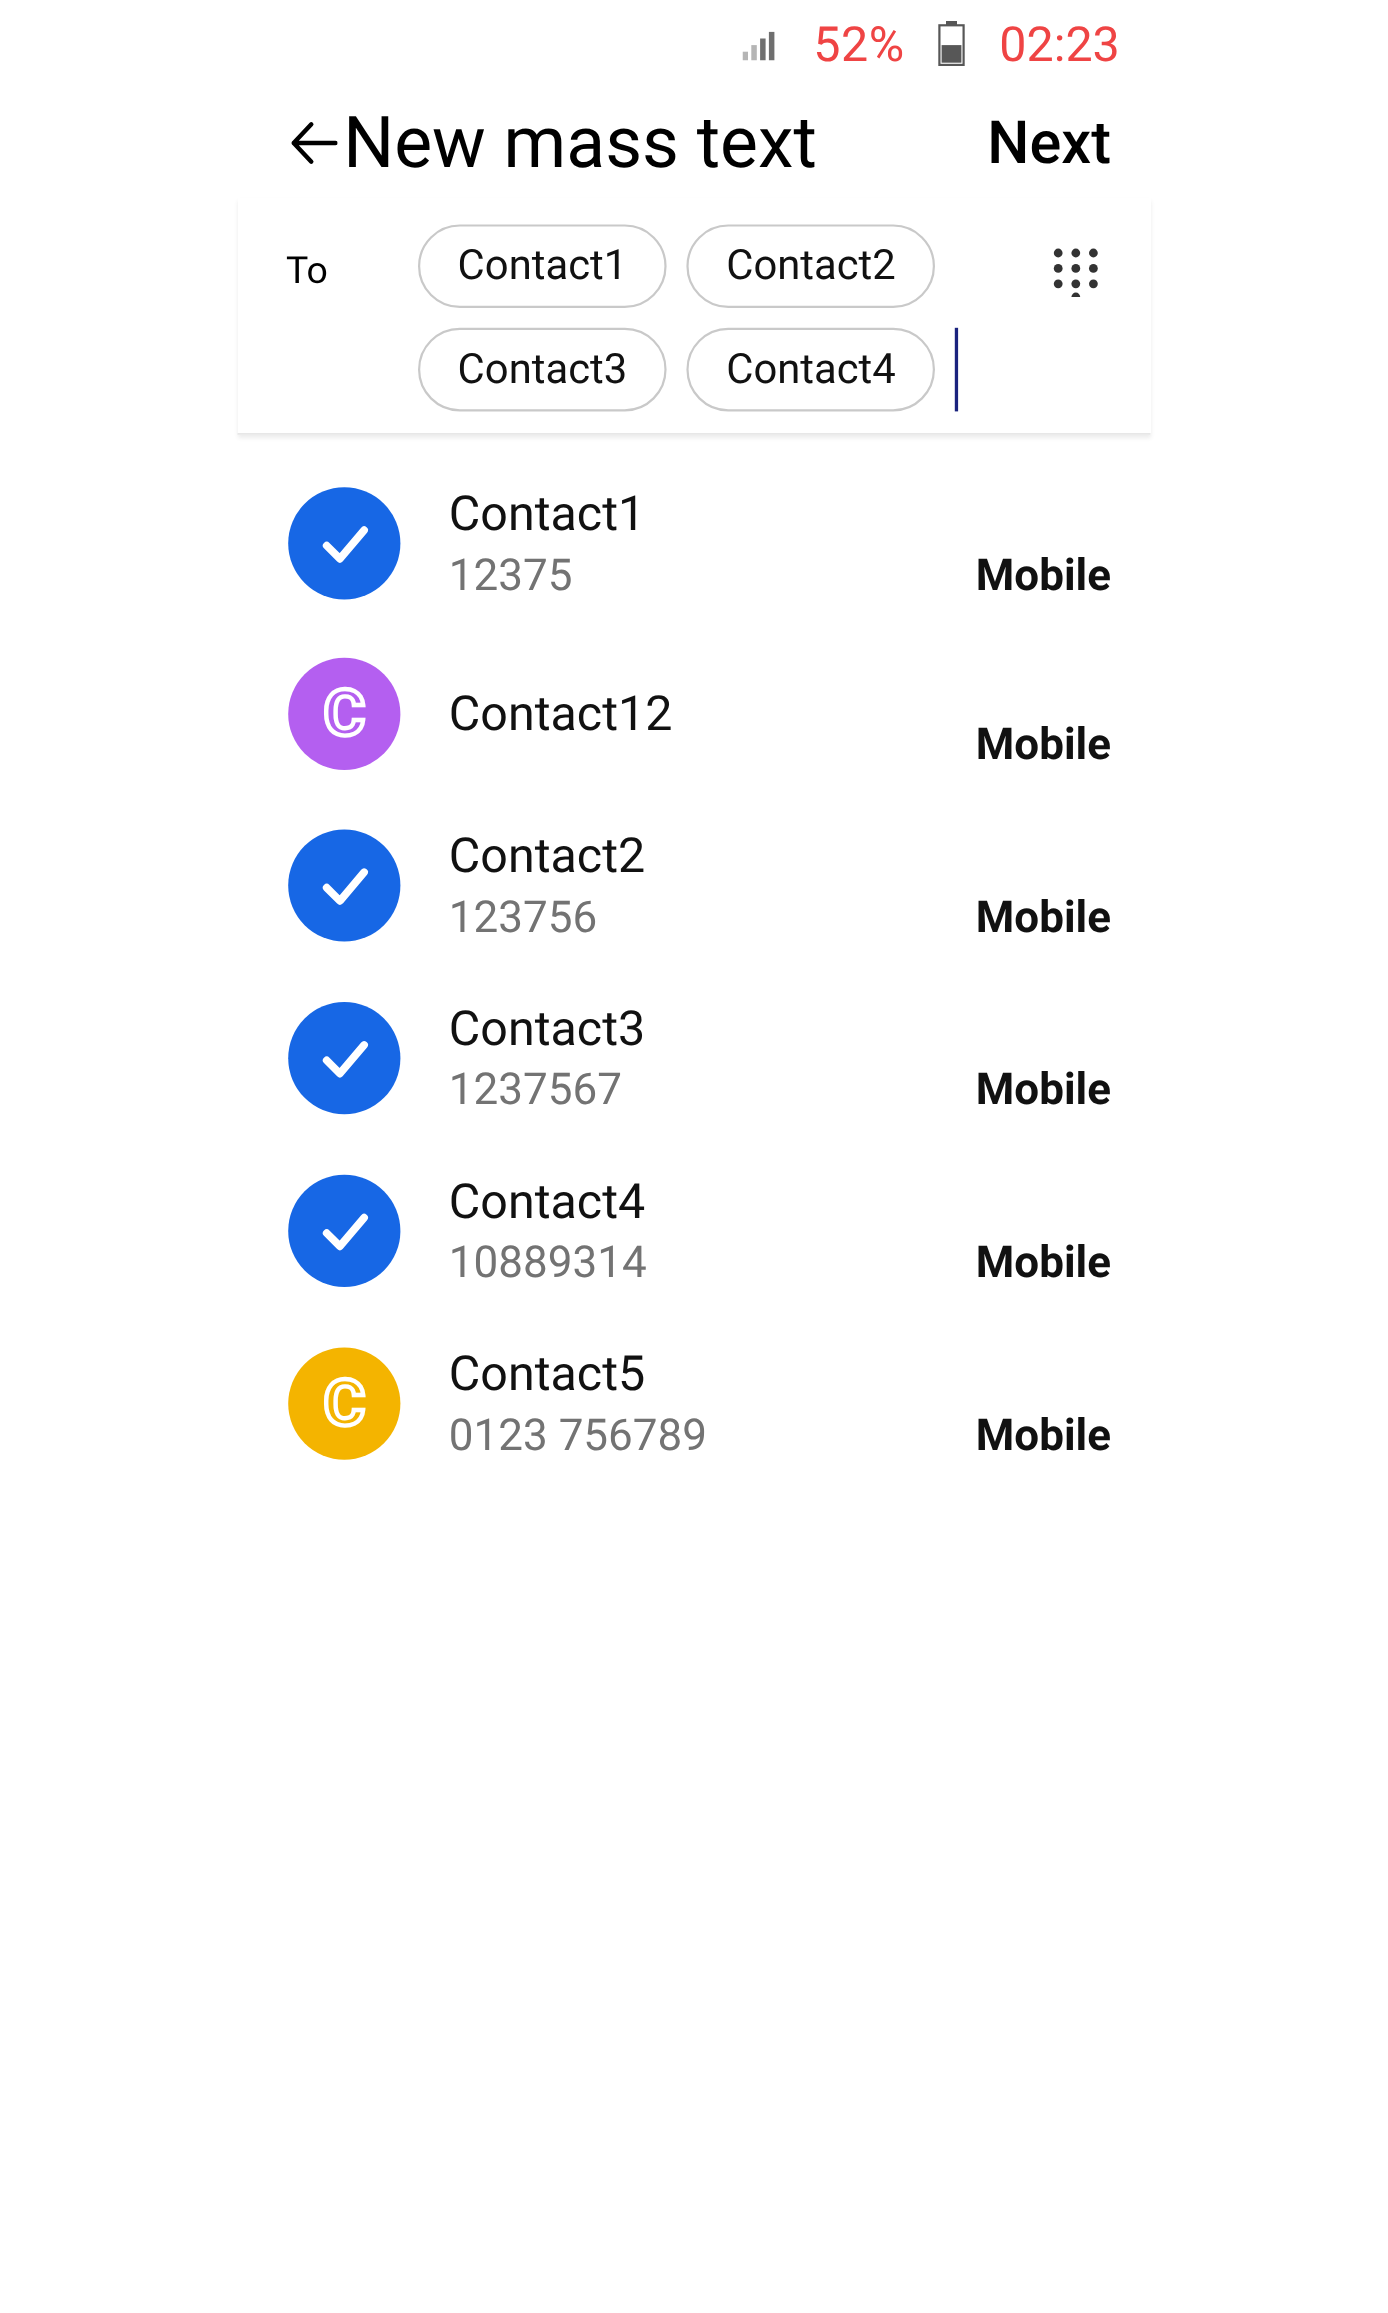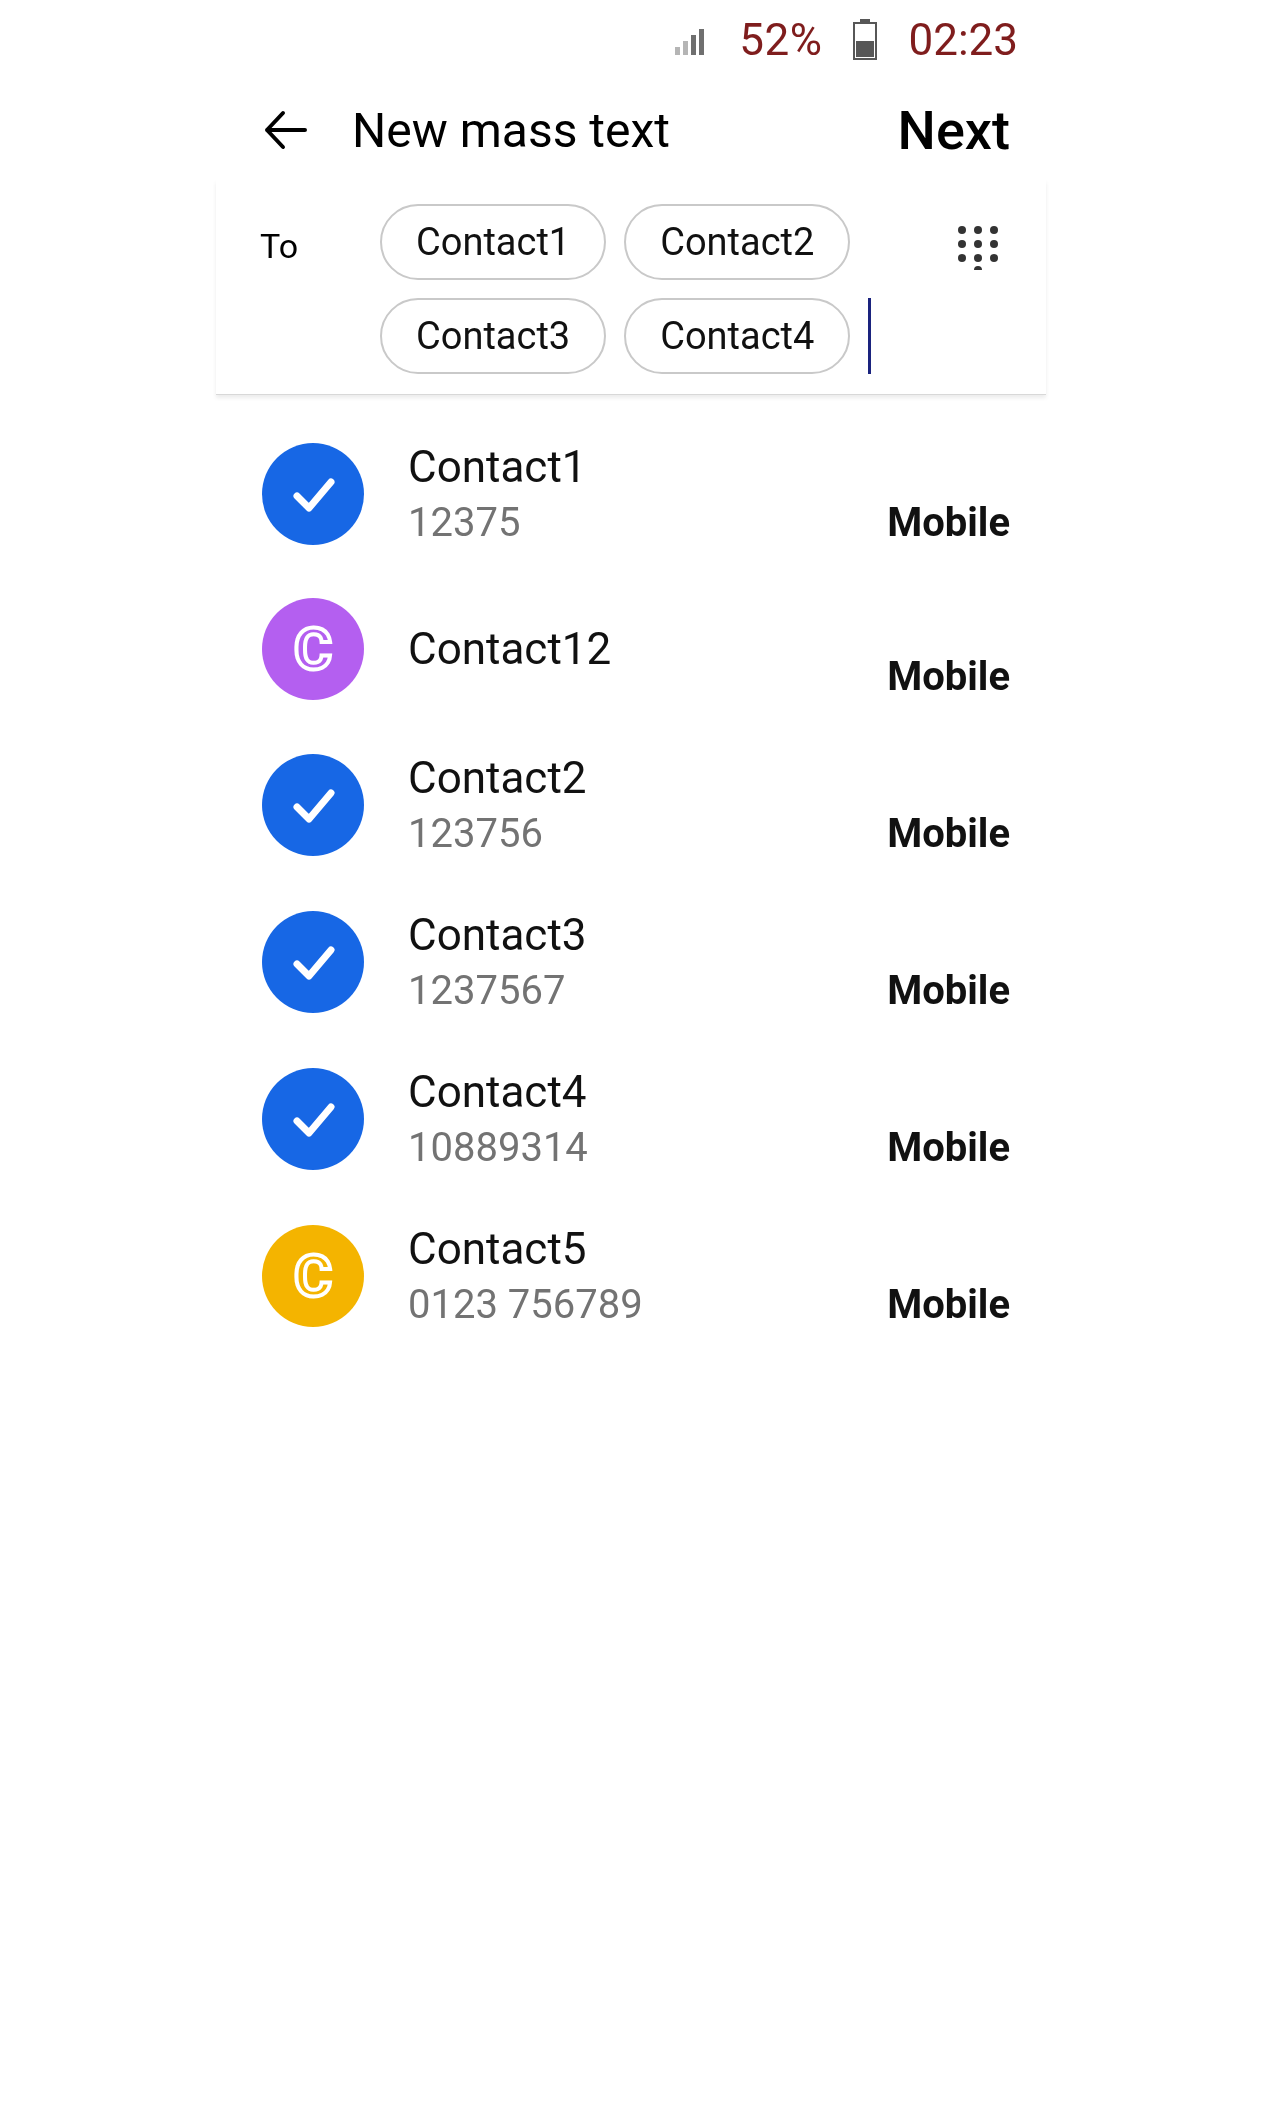--- a/index.html
+++ b/index.html
@@ -23,40 +23,39 @@
   
   .statusbar {
     height: 80px;
     display: flex;
     align-items: center;
     justify-content: flex-end;
     padding: 0 28px;
     gap: 30px;
     font-size: 44px;
     font-weight: 400;
-    color: #7f1d1d;
+    color: #ef4444;
   }
   .signal svg, .battery svg { display: block; }
   .battpct { letter-spacing: 0.5px; }
   
   .appbar {
     height: 100px;
     display: flex;
     align-items: center;
     padding: 0 36px 0 40px;
   }
   .back-btn {
     width: 56px; height: 56px;
     display:flex; align-items:center; justify-content:center;
     cursor:pointer;
   }
   .appbar-title {
-    font-size: 48px;
+    font-size: 65px;
     font-weight: 400;
-    margin-left: 40px;
     flex: 1;
   }
   .next-btn {
     font-size: 54px;
     font-weight: 500;
     color: #000;
     cursor:pointer;
   }
   
   .to-row {

